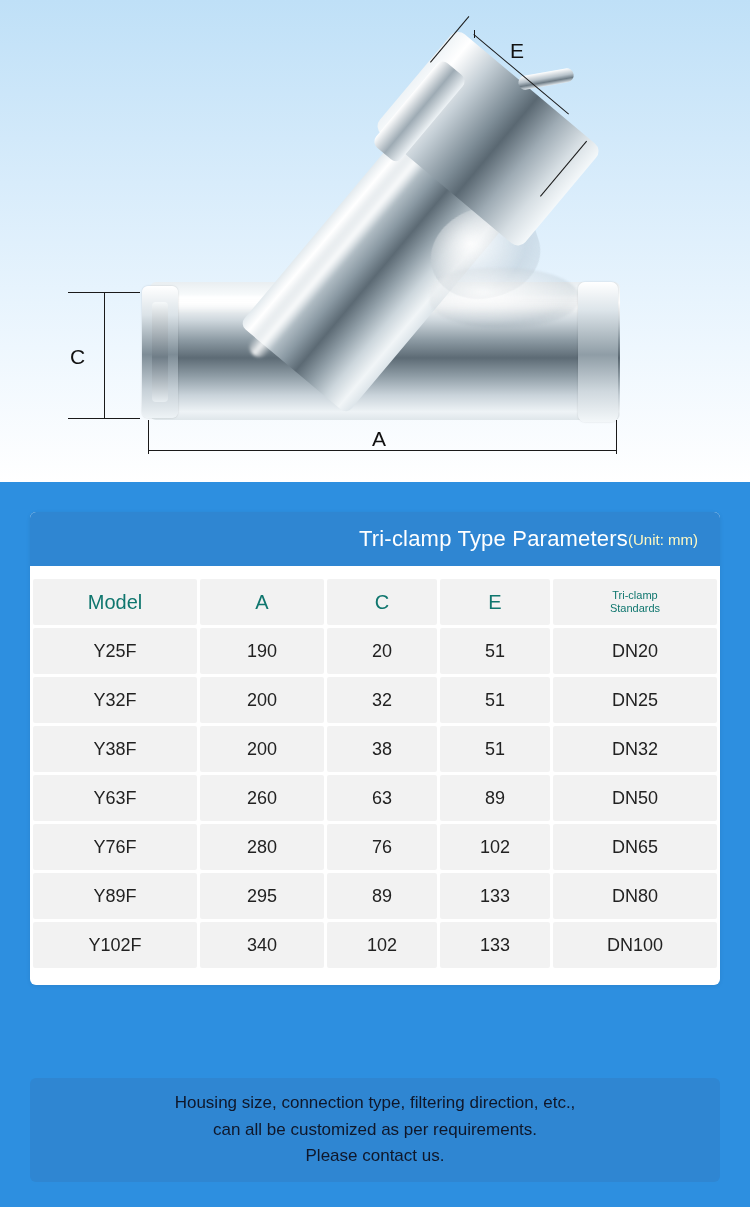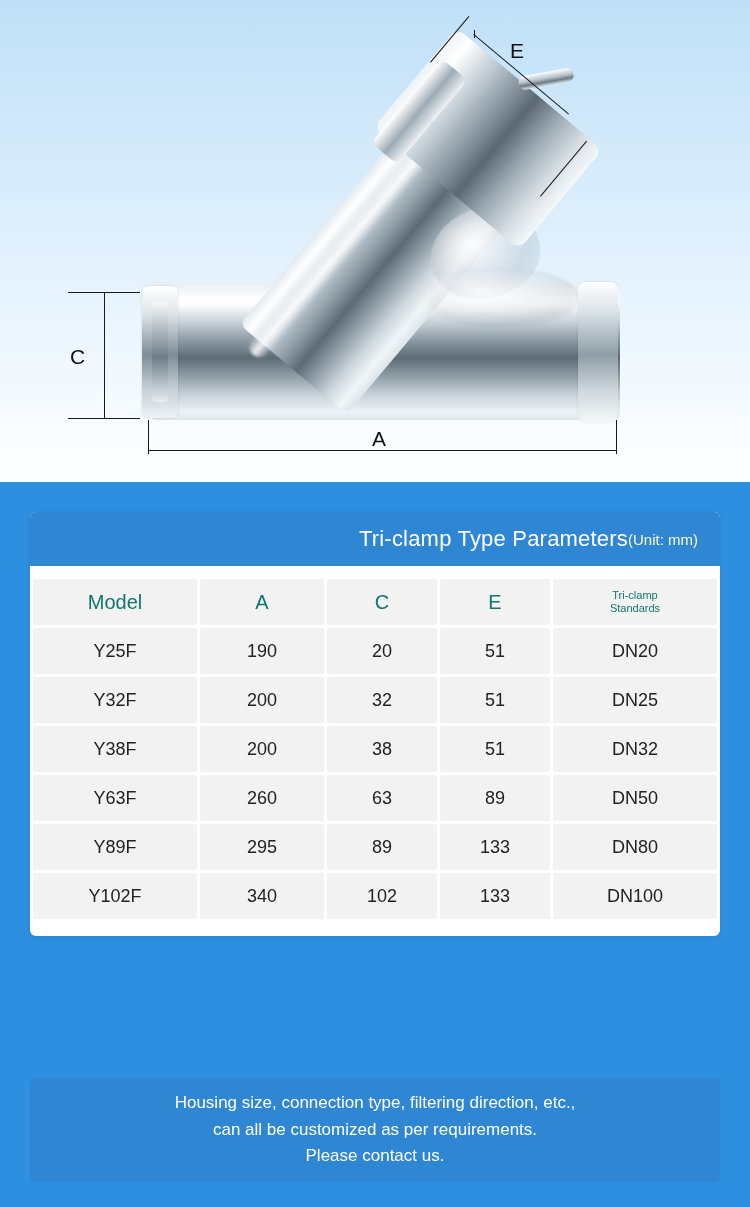--- a/index.html
+++ b/index.html
@@ -241,21 +241,21 @@
 
   
   .footer-note {
     position: absolute;
     left: 30px;
     top: 1078px;
     width: 690px;
     height: 104px;
     background: #2f86d2;
     border-radius: 6px;
-    color: #ffffff;
+    color: #0f172a;
     display: flex;
     flex-direction: column;
     align-items: center;
     justify-content: center;
     text-align: center;
     font-size: 17px;
     line-height: 1.55;
   }
 </style>
 </head>
@@ -344,20 +344,27 @@
         <td>DN32</td>
       </tr>
       <tr>
         <td>Y63F</td>
         <td>260</td>
         <td>63</td>
         <td>89</td>
         <td>DN50</td>
       </tr>
       <tr>
+        <td>Y76F</td>
+        <td>280</td>
+        <td>76</td>
+        <td>102</td>
+        <td>DN65</td>
+      </tr>
+      <tr>
         <td>Y89F</td>
         <td>295</td>
         <td>89</td>
         <td>133</td>
         <td>DN80</td>
       </tr>
       <tr>
         <td>Y102F</td>
         <td>340</td>
         <td>102</td>

